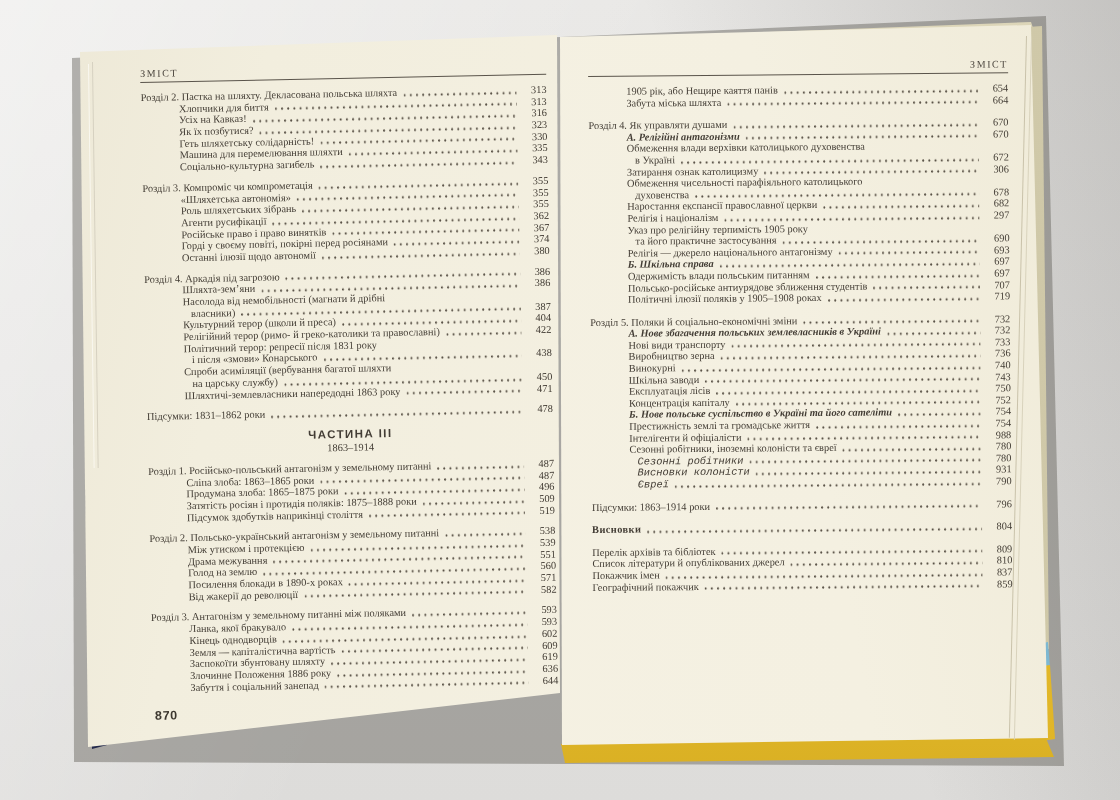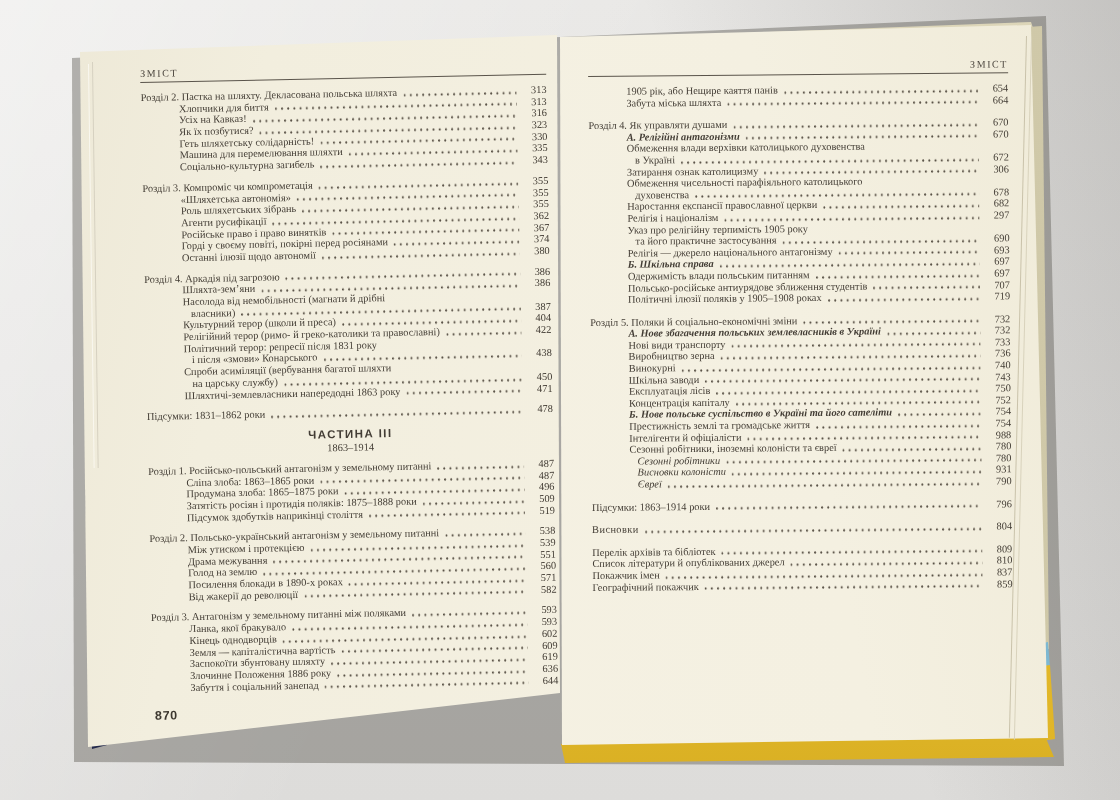--- a/index.html
+++ b/index.html
@@ -70,22 +70,22 @@
   .toc-block{margin-bottom:9px;}
   .text-right .toc-block{margin-bottom:11px;}
   .toc-block.gap-big{margin-top:10px;}
 
   .row{display:flex; align-items:baseline; height:11.7px; font-size:10.4px;}
   .text-right .row{height:11.6px;}
   .row .lbl{white-space:nowrap;}
   .row.l1{padding-left:38px;}
   .row.l2{padding-left:46px;}
   .row.s-bi .lbl{font-weight:bold; font-style:italic;}
-  .row.s-i  .lbl{font-style:italic;}
-  .row.s-b  .lbl{font-weight:normal; letter-spacing:.4px;}
+  .row.s-i  .lbl{font-style:italic;font-family:Liberation Mono, monospace;}
+  .row.s-b  .lbl{font-weight:bold; letter-spacing:.4px;}
   .dots{
     flex:1 1 auto; align-self:flex-end; height:3px; margin:0 4px 2px 6px;
     background-image:radial-gradient(circle at 1px 1.5px, rgba(62,54,44,.85) .9px, rgba(62,54,44,0) 1.3px);
     background-size:6.2px 3px; background-repeat:repeat-x;
   }
   .pg{min-width:26px; text-align:right;}
 
   .part-heading{text-align:center; margin:7px 0 9px;}
   .part-title{font-family:"Liberation Sans",sans-serif; font-weight:bold; font-size:11.5px; letter-spacing:1.4px;}
   .part-years{font-size:10.4px; margin-top:2px;}

